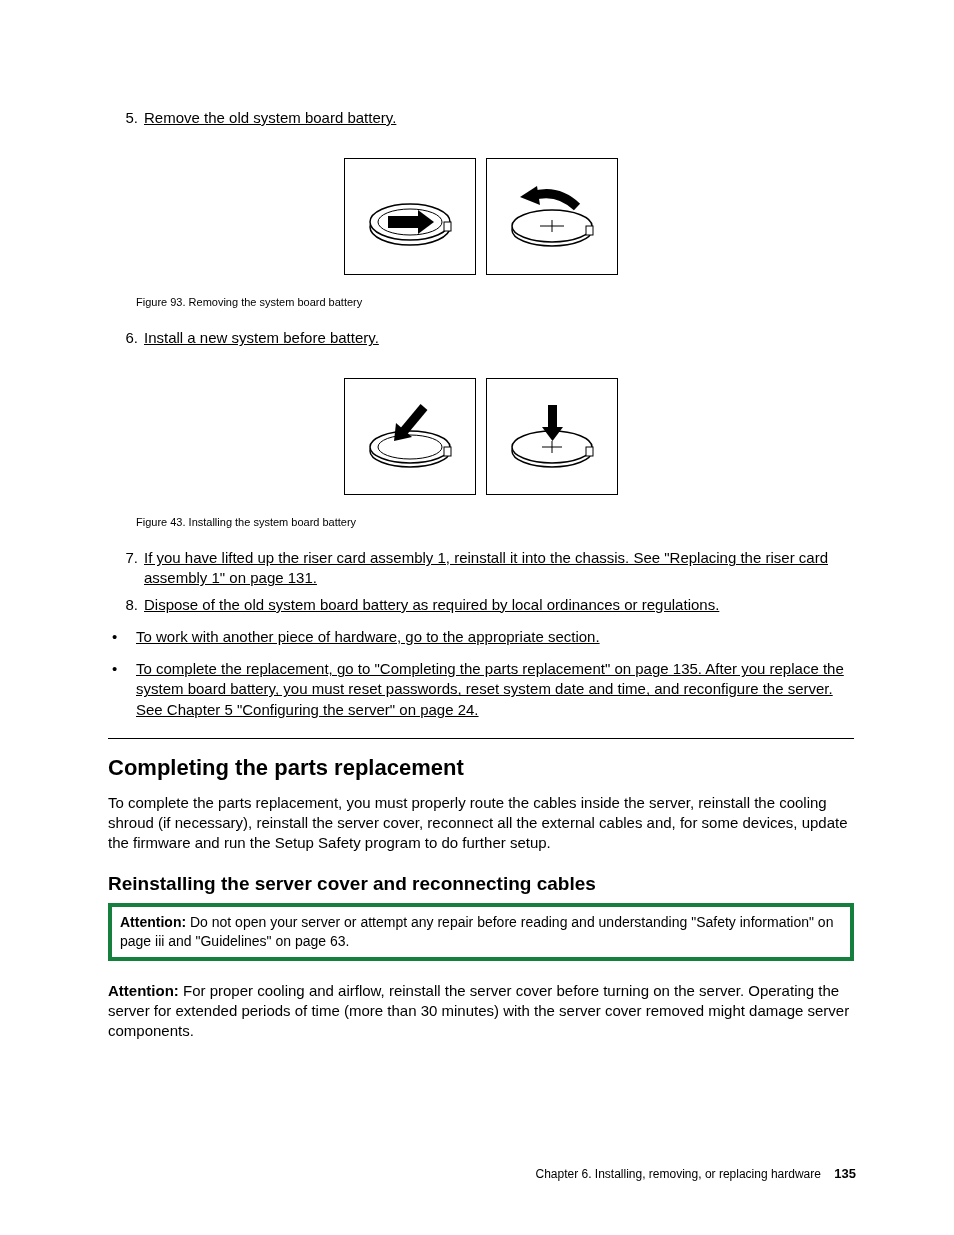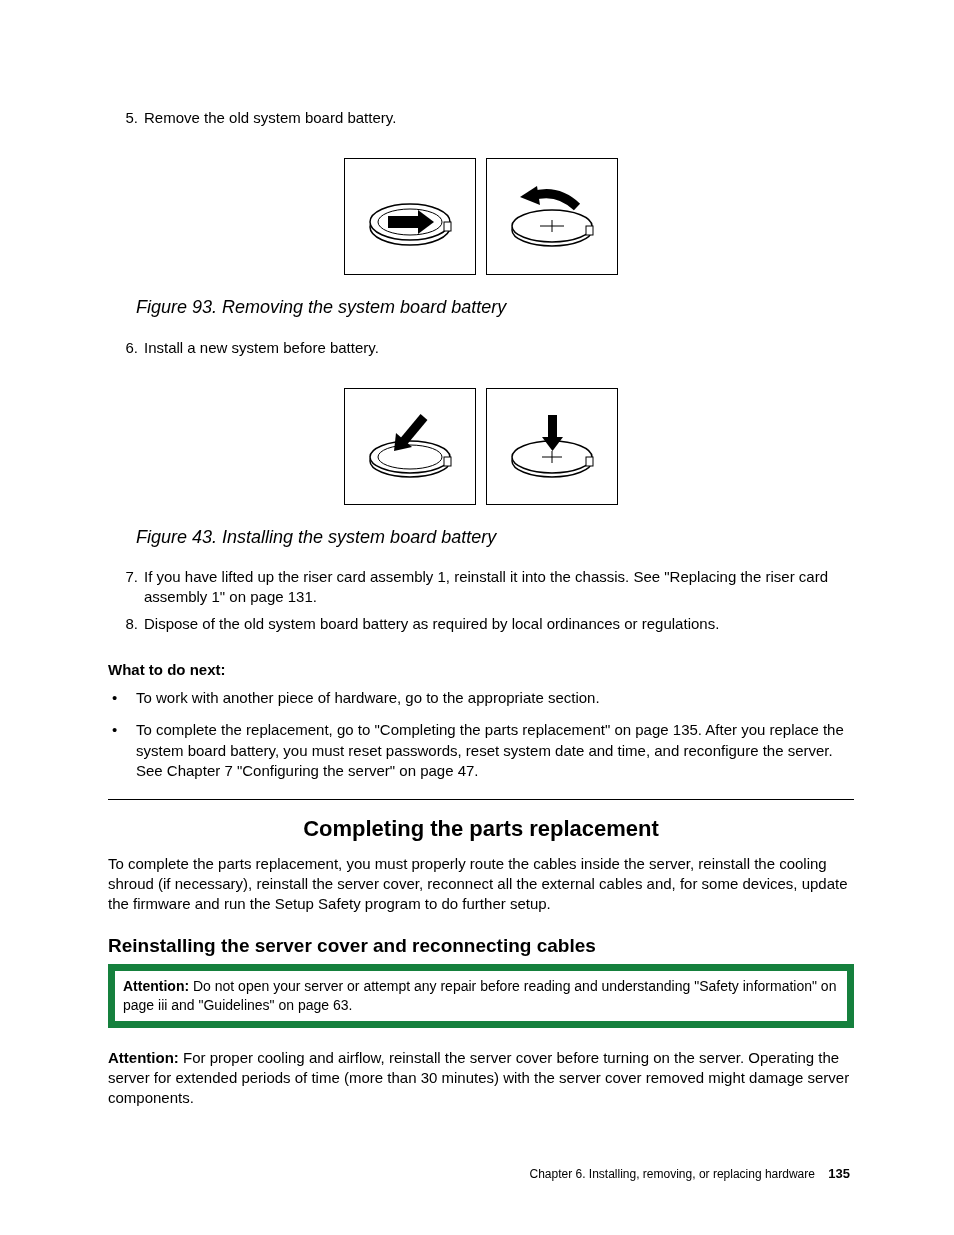--- a/index.html
+++ b/index.html
@@ -27,38 +27,37 @@
     display: flex;
     margin: 0 0 12px 0;
   }
   ol.steps > li.tight { margin-bottom: 6px; }
   .num {
     width: 30px;
     flex-shrink: 0;
     text-align: right;
     padding-right: 6px;
   }
-  .step-body { flex: 1; }
+  .step-body { flex: 1; text-decoration: underline; }
   .fig-row {
     display: flex;
     justify-content: center;
     gap: 10px;
     margin: 30px 0 20px 0;
   }
   .fig-box {
     width: 130px;
     height: 115px;
     border: 1px solid #000;
     display: flex;
     align-items: center;
     justify-content: center;
   }
   .fig-caption {
-    font-style: italic;
-    font-size: 18px;
+    font-size: 11px;
     margin: 6px 0 18px 28px;
   }
   .subhead {
     font-weight: bold;
     margin: 26px 0 8px 0;
   }
   ul.bullets {
     list-style: none;
     padding: 0;
     margin: 0 0 18px 0;
@@ -74,39 +73,38 @@
   }
   hr.sep {
     border: none;
     border-top: 1px solid #000;
     margin: 10px 0 14px 0;
   }
   h2.section {
     font-size: 22px;
     font-weight: bold;
     margin: 0 0 10px 0;
-    text-align: center;
   }
   h3.subsection {
     font-size: 19px;
     font-weight: bold;
     margin: 8px 0 6px 0;
   }
   .para { margin: 0 0 18px 0; }
   .attention-box {
-    border: 7px solid #15803d;
+    border: 4px solid #15803d;
     padding: 6px 8px;
     margin: 0 0 20px 0;
     font-size: 14px;
     line-height: 1.35;
   }
   .footer {
     position: absolute;
     bottom: 52px;
-    right: 104px;
+    right: 98px;
     font-size: 12px;
   }
   .footer .pg { font-weight: bold; font-size: 13px; margin-left: 10px; }
   svg { display: block; }
 </style>
 </head>
 <body>
 
 <div class="page">
 
@@ -178,29 +176,28 @@
     <li class="tight">
       <span class="num">7.</span>
       <span class="step-body">If you have lifted up the riser card assembly 1, reinstall it into the chassis. See "Replacing the riser card assembly 1" on page 131.</span>
     </li>
     <li>
       <span class="num">8.</span>
       <span class="step-body">Dispose of the old system board battery as required by local ordinances or regulations.</span>
     </li>
   </ol>
 
-  <div class="subhead">What to do next:</div>
   <ul class="bullets">
     <li>
       <span class="bullet">•</span>
       <span class="step-body">To work with another piece of hardware, go to the appropriate section.</span>
     </li>
     <li>
       <span class="bullet">•</span>
-      <span class="step-body">To complete the replacement, go to "Completing the parts replacement" on page 135. After you replace the system board battery, you must reset passwords, reset system date and time, and reconfigure the server. See Chapter 7 "Configuring the server" on page 47.</span>
+      <span class="step-body">To complete the replacement, go to "Completing the parts replacement" on page 135. After you replace the system board battery, you must reset passwords, reset system date and time, and reconfigure the server. See Chapter 5 "Configuring the server" on page 24.</span>
     </li>
   </ul>
 
   <hr class="sep">
 
   <h2 class="section">Completing the parts replacement</h2>
   <p class="para">To complete the parts replacement, you must properly route the cables inside the server, reinstall the cooling shroud (if necessary), reinstall the server cover, reconnect all the external cables and, for some devices, update the firmware and run the Setup Safety program to do further setup.</p>
 
   <h3 class="subsection">Reinstalling the server cover and reconnecting cables</h3>
 

